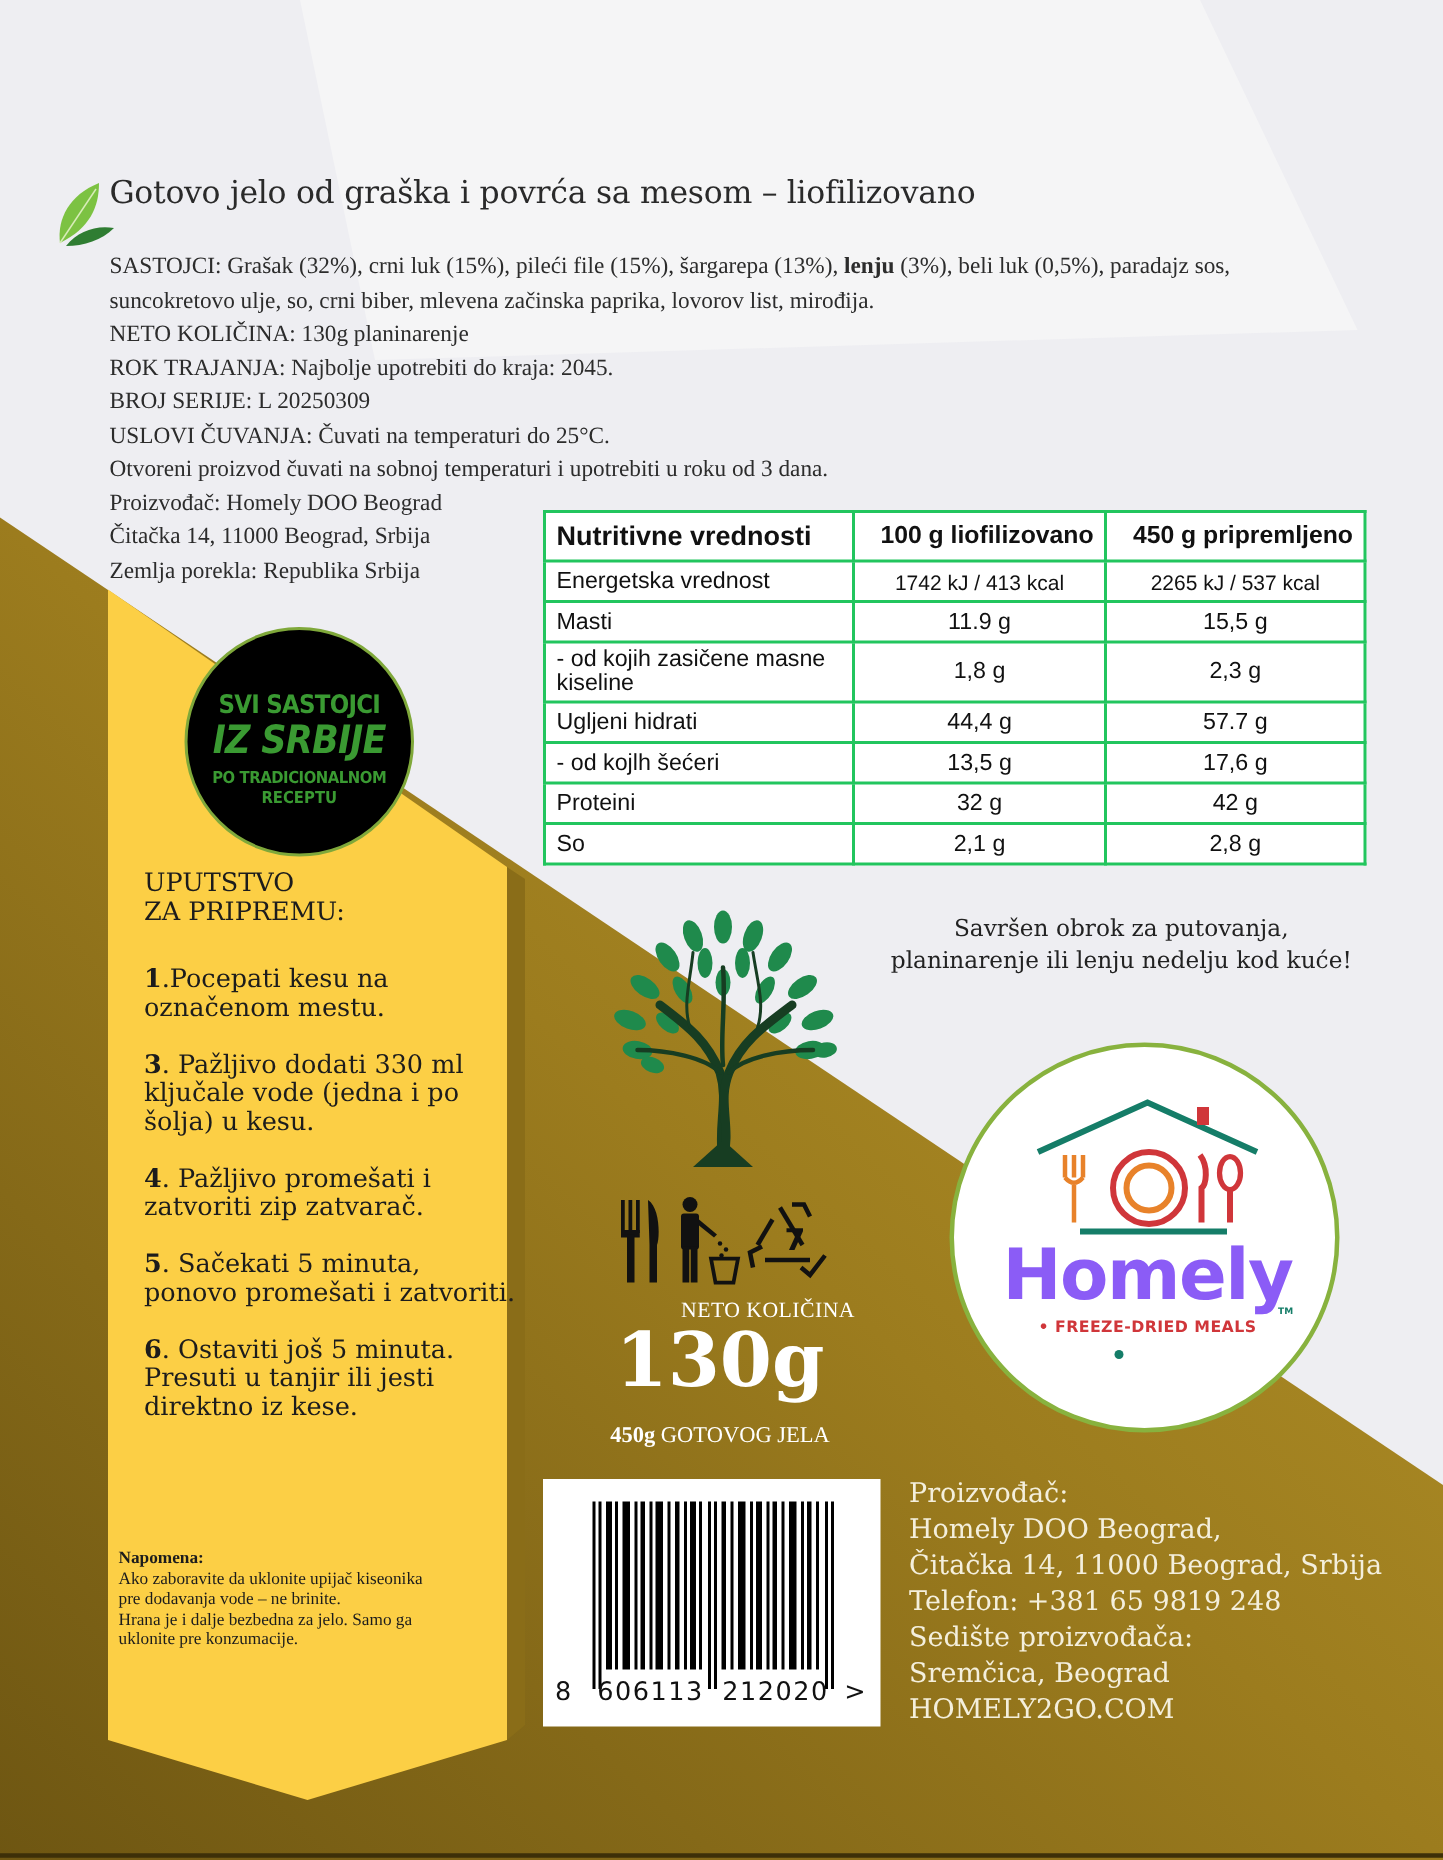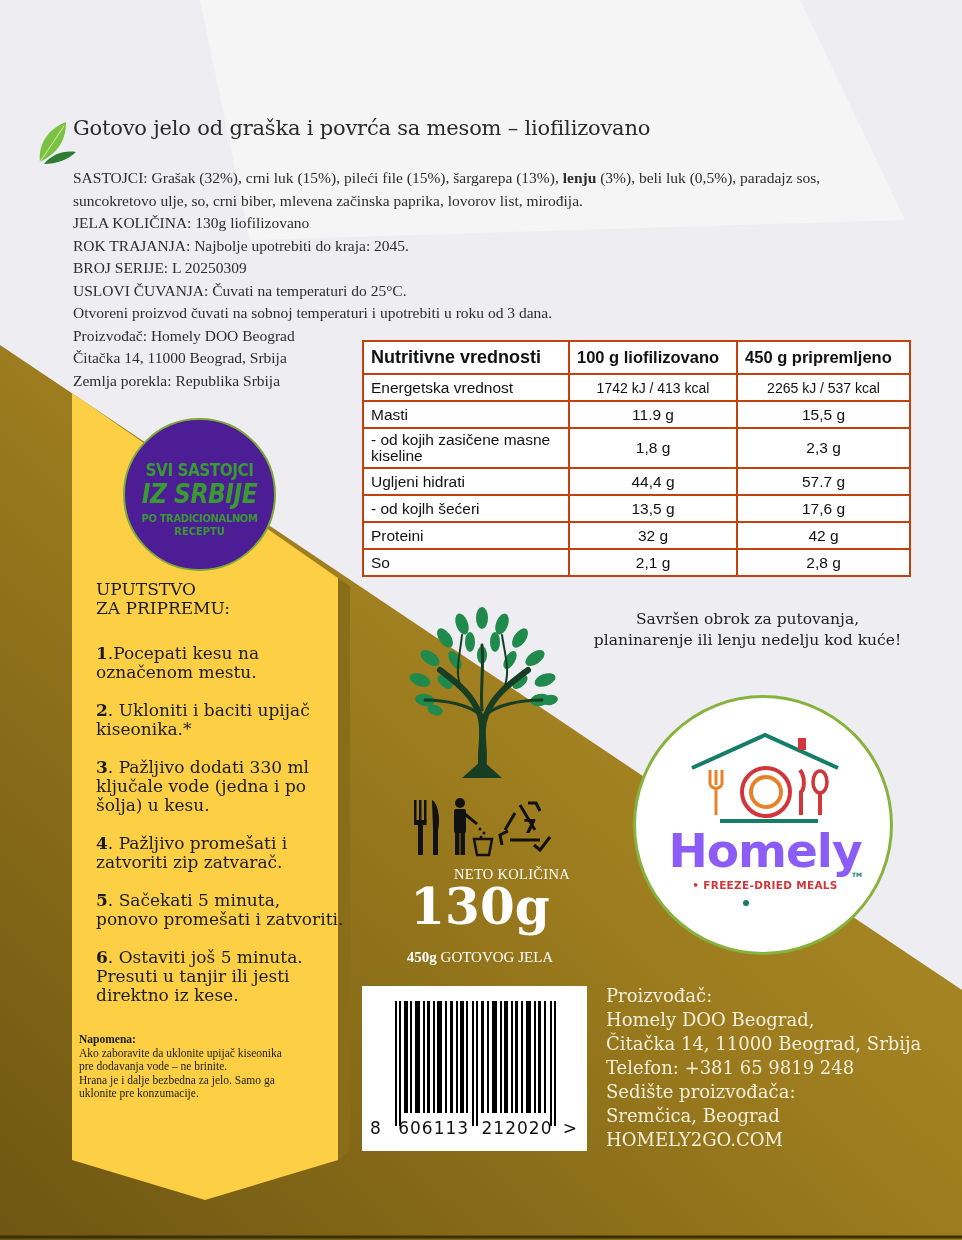--- a/index.html
+++ b/index.html
@@ -9,28 +9,28 @@
 
   #title { left:73px; top:116px; font-size:21px; color:#2a2a2a; font-family:"DejaVu Serif",serif; font-weight:normal; letter-spacing:-0.2px; }
   #leaf { left:36px; top:118px; width:40px; height:50px; }
 
   .info { left:73px; font-size:15.5px; line-height:22.5px; color:#2c2c2c; font-family:"Liberation Serif",serif; }
   #info-block { top:167px; width:880px; }
   #info-block div { white-space:nowrap; }
   b.bold { font-weight:bold; }
 
   table.nut { position:absolute; left:362px; top:340px; width:549px; border-collapse:collapse; background:#fff; font-family:"Liberation Sans",sans-serif; font-size:15.5px; color:#111; }
-  table.nut td, table.nut th { border:2px solid #c2410c; padding:0 7px; height:25px; }
-  table.nut th { height:31px; font-size:16.5px; font-weight:bold; text-align:left; }
+  table.nut td, table.nut th { border:2px solid #22c55e; padding:0 7px; height:25px; }
+  table.nut th { height:31px; font-size:16.5px; font-weight:bold; text-align:right; }
   table.nut th:first-child { text-align:left; font-size:18px; }
   table.nut td:first-child { text-align:left; width:190px; }
   table.nut td { text-align:center; }
   table.nut tr.tall td { height:38px; line-height:16px; }
 
-  #badge { left:123px; top:418px; width:153px; height:153px; border-radius:50%; background:#4c1d95; border:2px solid #7fa83a; text-align:center; color:#3a9a32; font-family:"DejaVu Sans Condensed","DejaVu Sans",sans-serif; font-weight:bold; box-sizing:border-box; }
+  #badge { left:123px; top:418px; width:153px; height:153px; border-radius:50%; background:#000000; border:2px solid #7fa83a; text-align:center; color:#3a9a32; font-family:"DejaVu Sans Condensed","DejaVu Sans",sans-serif; font-weight:bold; box-sizing:border-box; }
   #badge .l1 { margin-top:40px; font-size:17px; letter-spacing:-0.5px; }
   #badge .l2 { font-size:26px; line-height:28px; letter-spacing:-0.5px;font-style:italic; }
   #badge .l3 { font-size:11px; margin-top:4px; letter-spacing:-0.3px; }
   #badge .l4 { font-size:11px; }
 
   #steps { left:96px; top:580px; width:250px; font-family:"DejaVu Serif",serif; font-size:17px; line-height:19px; color:#1c1c1c; }
   #steps .hdr { margin-bottom:26px; }
   #steps .step { margin-bottom:19px; }
   #steps .num { font-weight:bold; }
 
@@ -81,21 +81,21 @@
   <path d="M4 44 C2 28 10 12 30 4 C30 20 24 34 4 44 Z" fill="#7cc242"></path>
   <path d="M8 46 C16 36 28 32 40 34 C32 42 20 46 8 46 Z" fill="#2f7d32"></path>
   <path d="M4 44 C12 32 20 20 28 8" stroke="#d8ecb8" stroke-width="1" fill="none"></path>
 </svg>
 
 <div id="title" class="abs">Gotovo jelo od graška i povrća sa mesom – liofilizovano</div>
 
 <div id="info-block" class="abs info">
   <div><span>SASTOJCI: Grašak (32%), crni luk (15%), pileći file (15%), šargarepa (13%), </span><b class="bold">lenju</b><span> (3%), beli luk (0,5%), paradajz sos,</span></div>
   <div>suncokretovo ulje, so, crni biber, mlevena začinska paprika, lovorov list, mirođija.</div>
-  <div>JELA KOLIČINA: 130g liofilizovano</div>
+  <div>NETO KOLIČINA: 130g planinarenje</div>
   <div>ROK TRAJANJA: Najbolje upotrebiti do kraja: 2045.</div>
   <div>BROJ SERIJE: L 20250309</div>
   <div>USLOVI ČUVANJA: Čuvati na temperaturi do 25°C.</div>
   <div>Otvoreni proizvod čuvati na sobnoj temperaturi i upotrebiti u roku od 3 dana.</div>
   <div>Proizvođač: Homely DOO Beograd</div>
   <div>Čitačka 14, 11000 Beograd, Srbija</div>
   <div>Zemlja porekla: Republika Srbija</div>
 </div>
 
 <table class="nut">
@@ -149,21 +149,20 @@
   <div class="l3">PO TRADICIONALNOM</div>
   <div class="l4">RECEPTU</div>
 </div>
 
 <div id="steps" class="abs">
   <div class="hdr">
     <div>UPUTSTVO</div>
     <div>ZA PRIPREMU:</div>
   </div>
   <div class="step"><span class="num">1</span><span>.Pocepati kesu na označenom mestu.</span></div>
-  <div class="step"><span class="num">2</span><span>. Ukloniti i baciti upijač kiseonika.*</span></div>
   <div class="step"><span class="num">3</span><span>. Pažljivo dodati 330 ml ključale vode (jedna i po šolja) u kesu.</span></div>
   <div class="step"><span class="num">4</span><span>. Pažljivo promešati i zatvoriti zip zatvarač.</span></div>
   <div class="step"><span class="num">5</span><span>. Sačekati 5 minuta, ponovo promešati i zatvoriti.</span></div>
   <div class="step"><span class="num">6</span><span>. Ostaviti još 5 minuta. Presuti u tanjir ili jesti direktno iz kese.</span></div>
 </div>
 
 <div id="note" class="abs">
   <div class="nt">Napomena:</div>
   <div>Ako zaboravite da uklonite upijač kiseonika</div>
   <div>pre dodavanja vode – ne brinite.</div>

